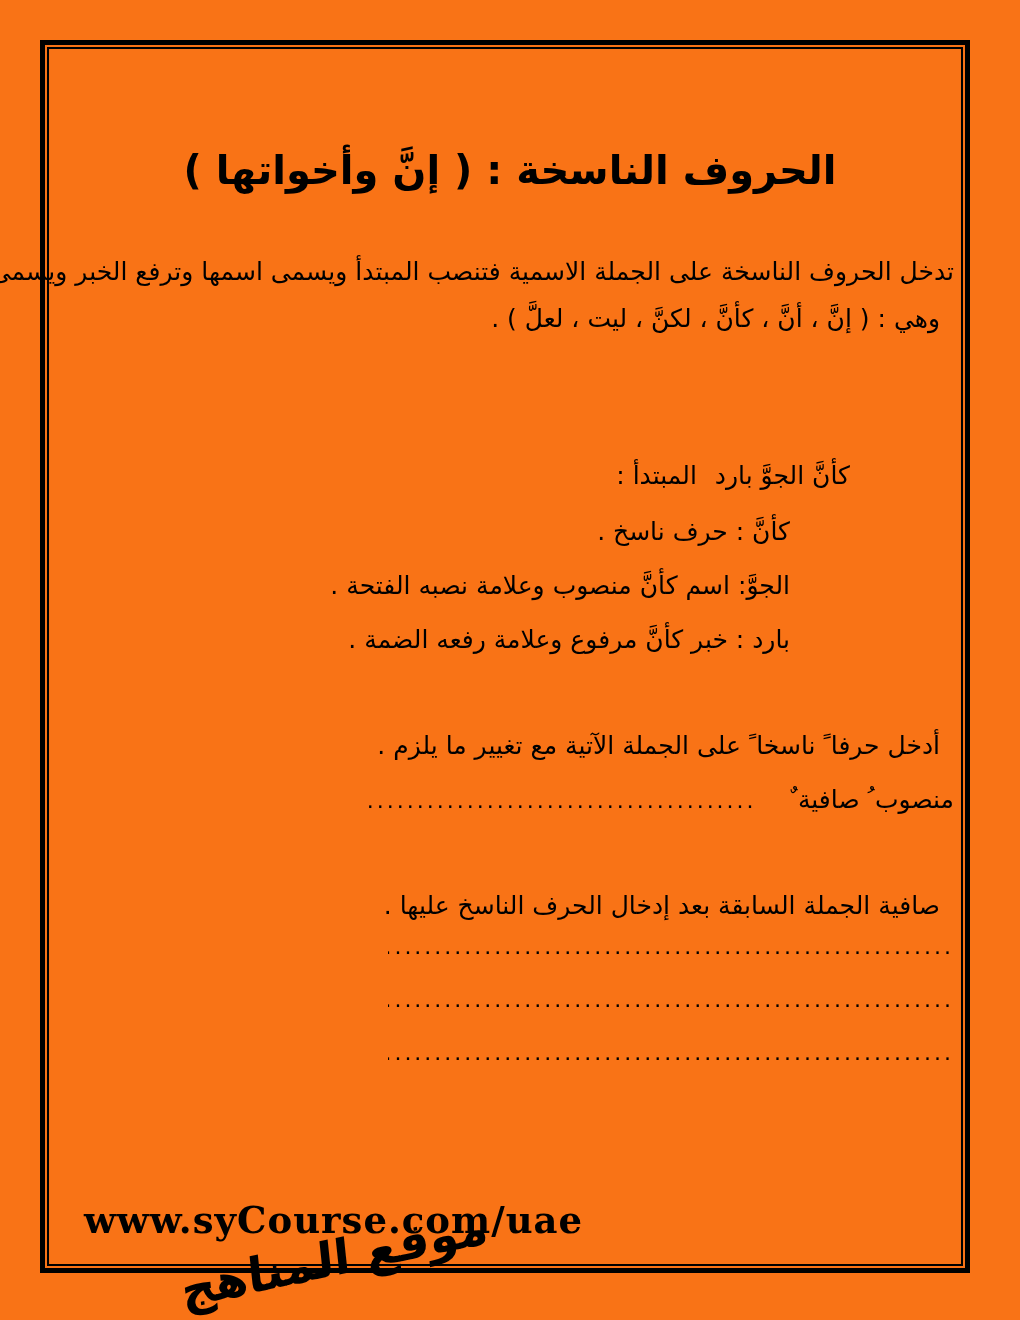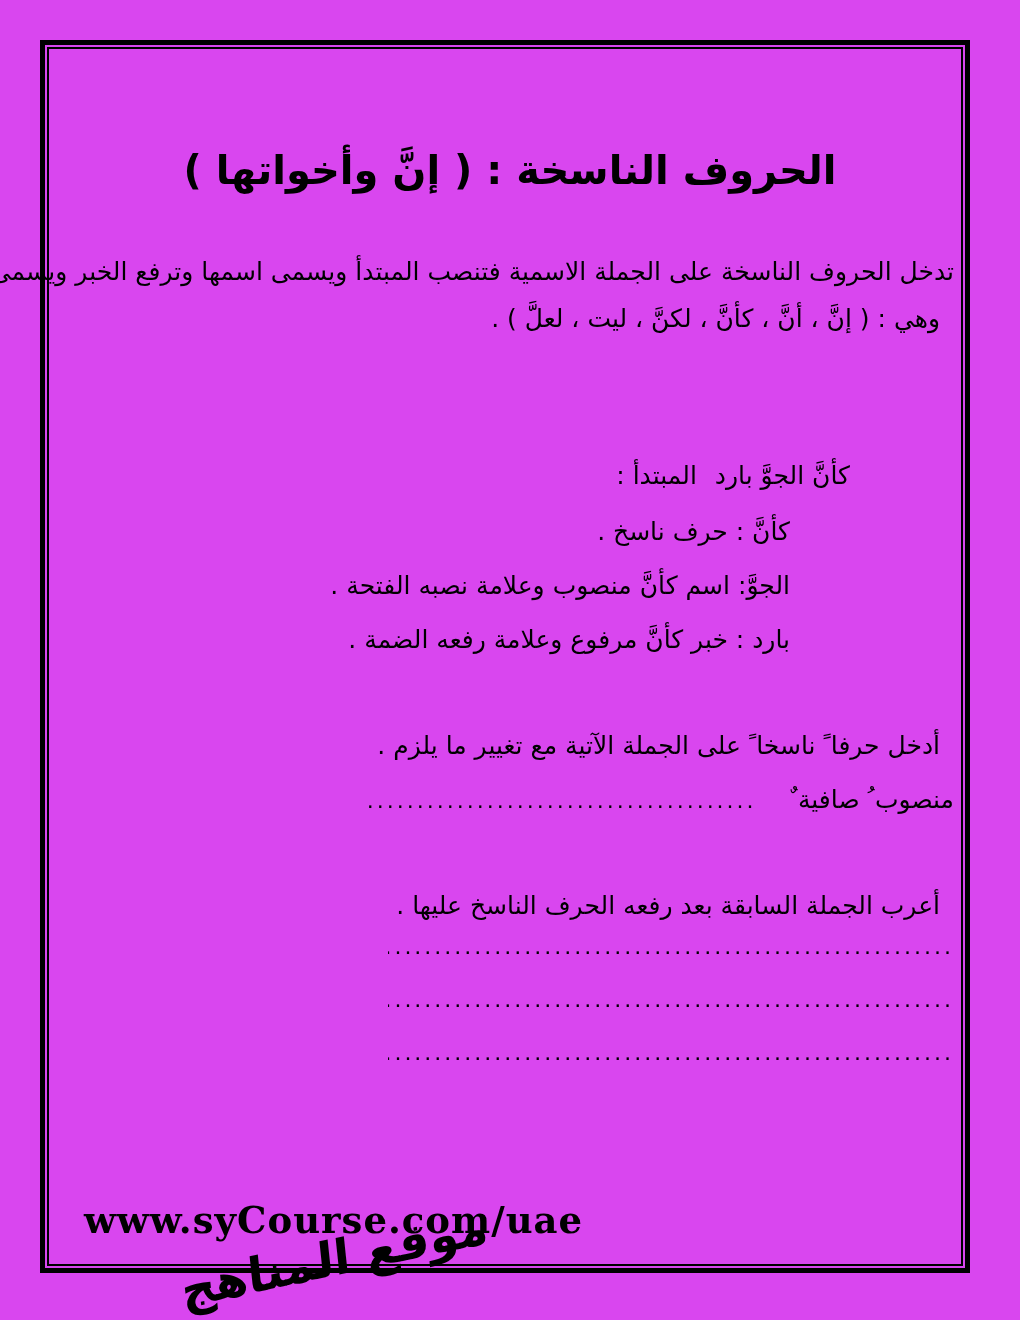--- a/index.html
+++ b/index.html
@@ -4,21 +4,21 @@
 <style>
   * { margin: 0; padding: 0; box-sizing: border-box; }
   html, body { background: #ffffff; }
   body {
     width: 1020px; height: 1320px;
     position: relative;
     overflow: hidden;
     font-family: "DejaVu Sans", sans-serif;
     color: #000000;
   }
-  .page { position: absolute; inset: 0; background: #d946ef; }
+  .page { position: absolute; inset: 0; background: #f97316; }
 
   
   .frame-outer {
     position: absolute; left: 40px; top: 40px;
     width: 930px; height: 1233px;
     border: 5px solid #000;
   }
   .frame-inner {
     position: absolute; inset: 2px;
     border: 2px solid #000;
@@ -114,21 +114,21 @@
 
   <div class="parse-line parse-3 ar">بارد : خبر كأنَّ مرفوع وعلامة رفعه الضمة .</div>
 
   <div class="ex1-instruction ar">أدخل حرفا ً ناسخا ً على الجملة الآتية مع تغيير ما يلزم .</div>
 
   <div class="ex1-row">
     <span class="ar">منصوب ُ صافية ٌ</span>
     <span class="dots dots-short">.......................................................</span>
   </div>
 
-  <div class="ex2-instruction ar">أعرب الجملة السابقة بعد رفعه الحرف الناسخ عليها .</div>
+  <div class="ex2-instruction ar">صافية الجملة السابقة بعد إدخال الحرف الناسخ عليها .</div>
 
   <div class="answer-line ans-1">................................................................................</div>
 
   <div class="answer-line ans-2">................................................................................</div>
 
   <div class="answer-line ans-3">................................................................................</div>
 
   <div class="footer-url">www.syCourse.com/uae</div>
 
   <div class="watermark">موقع المناهج</div>

